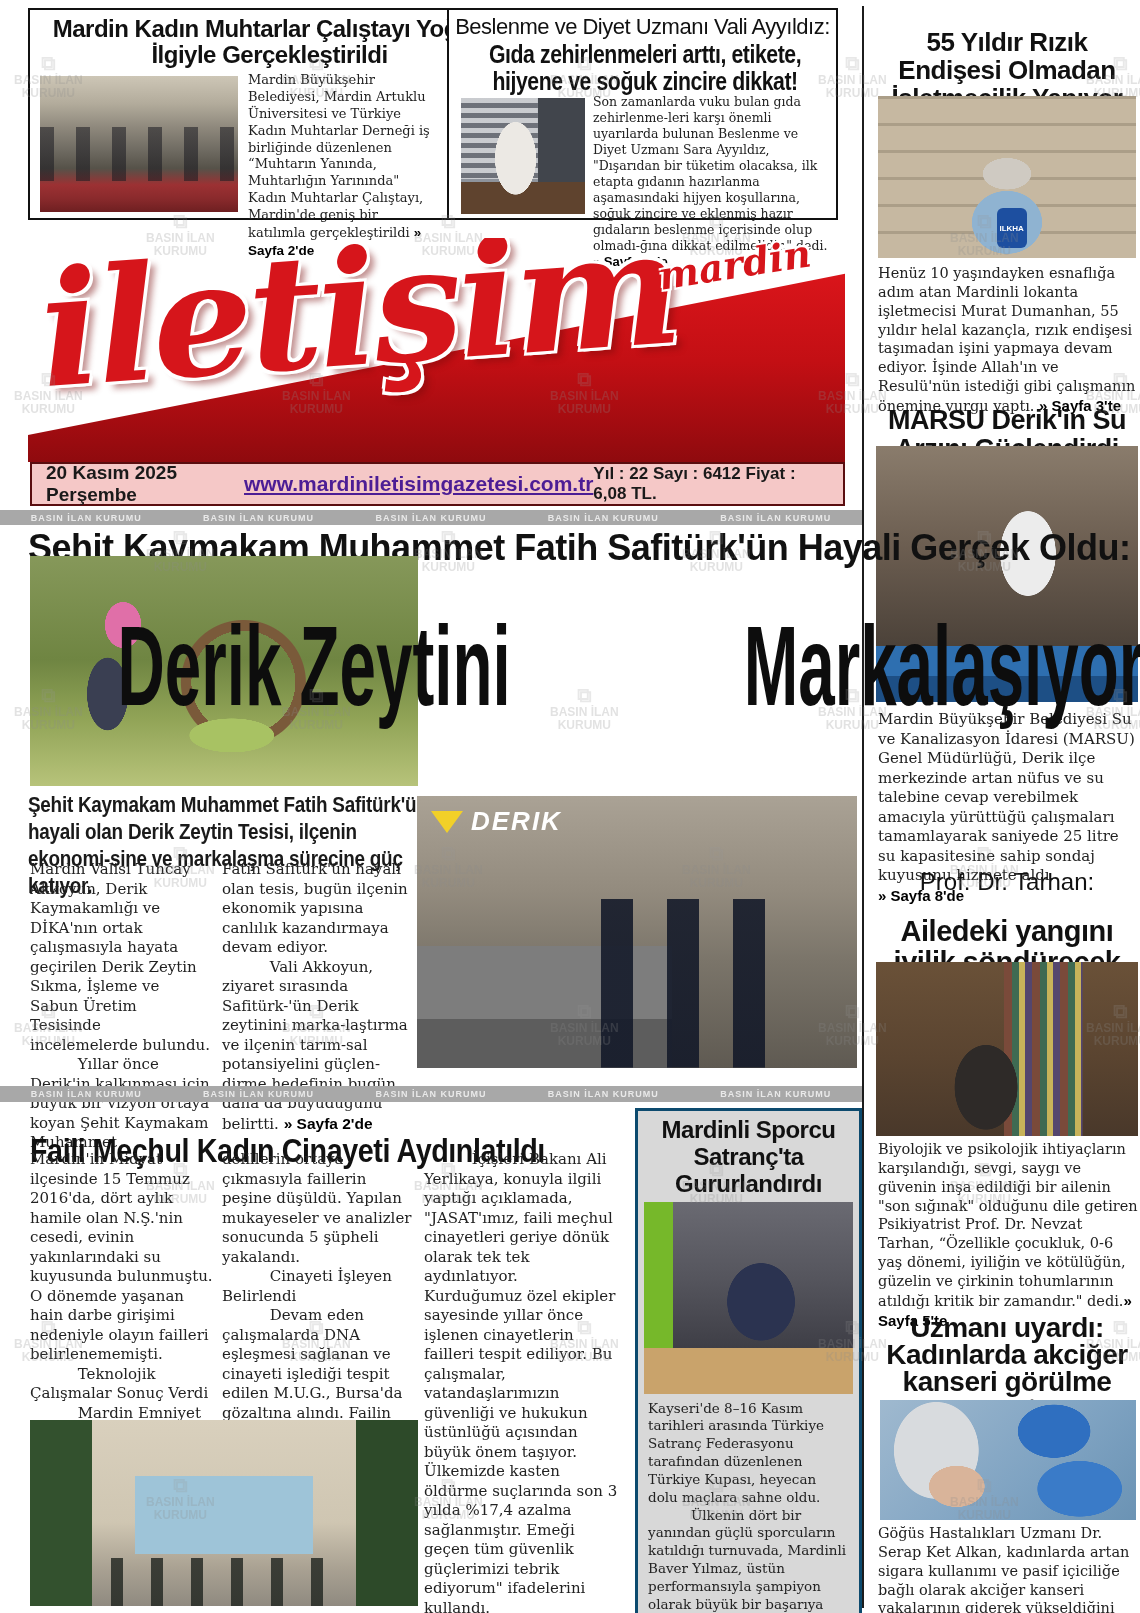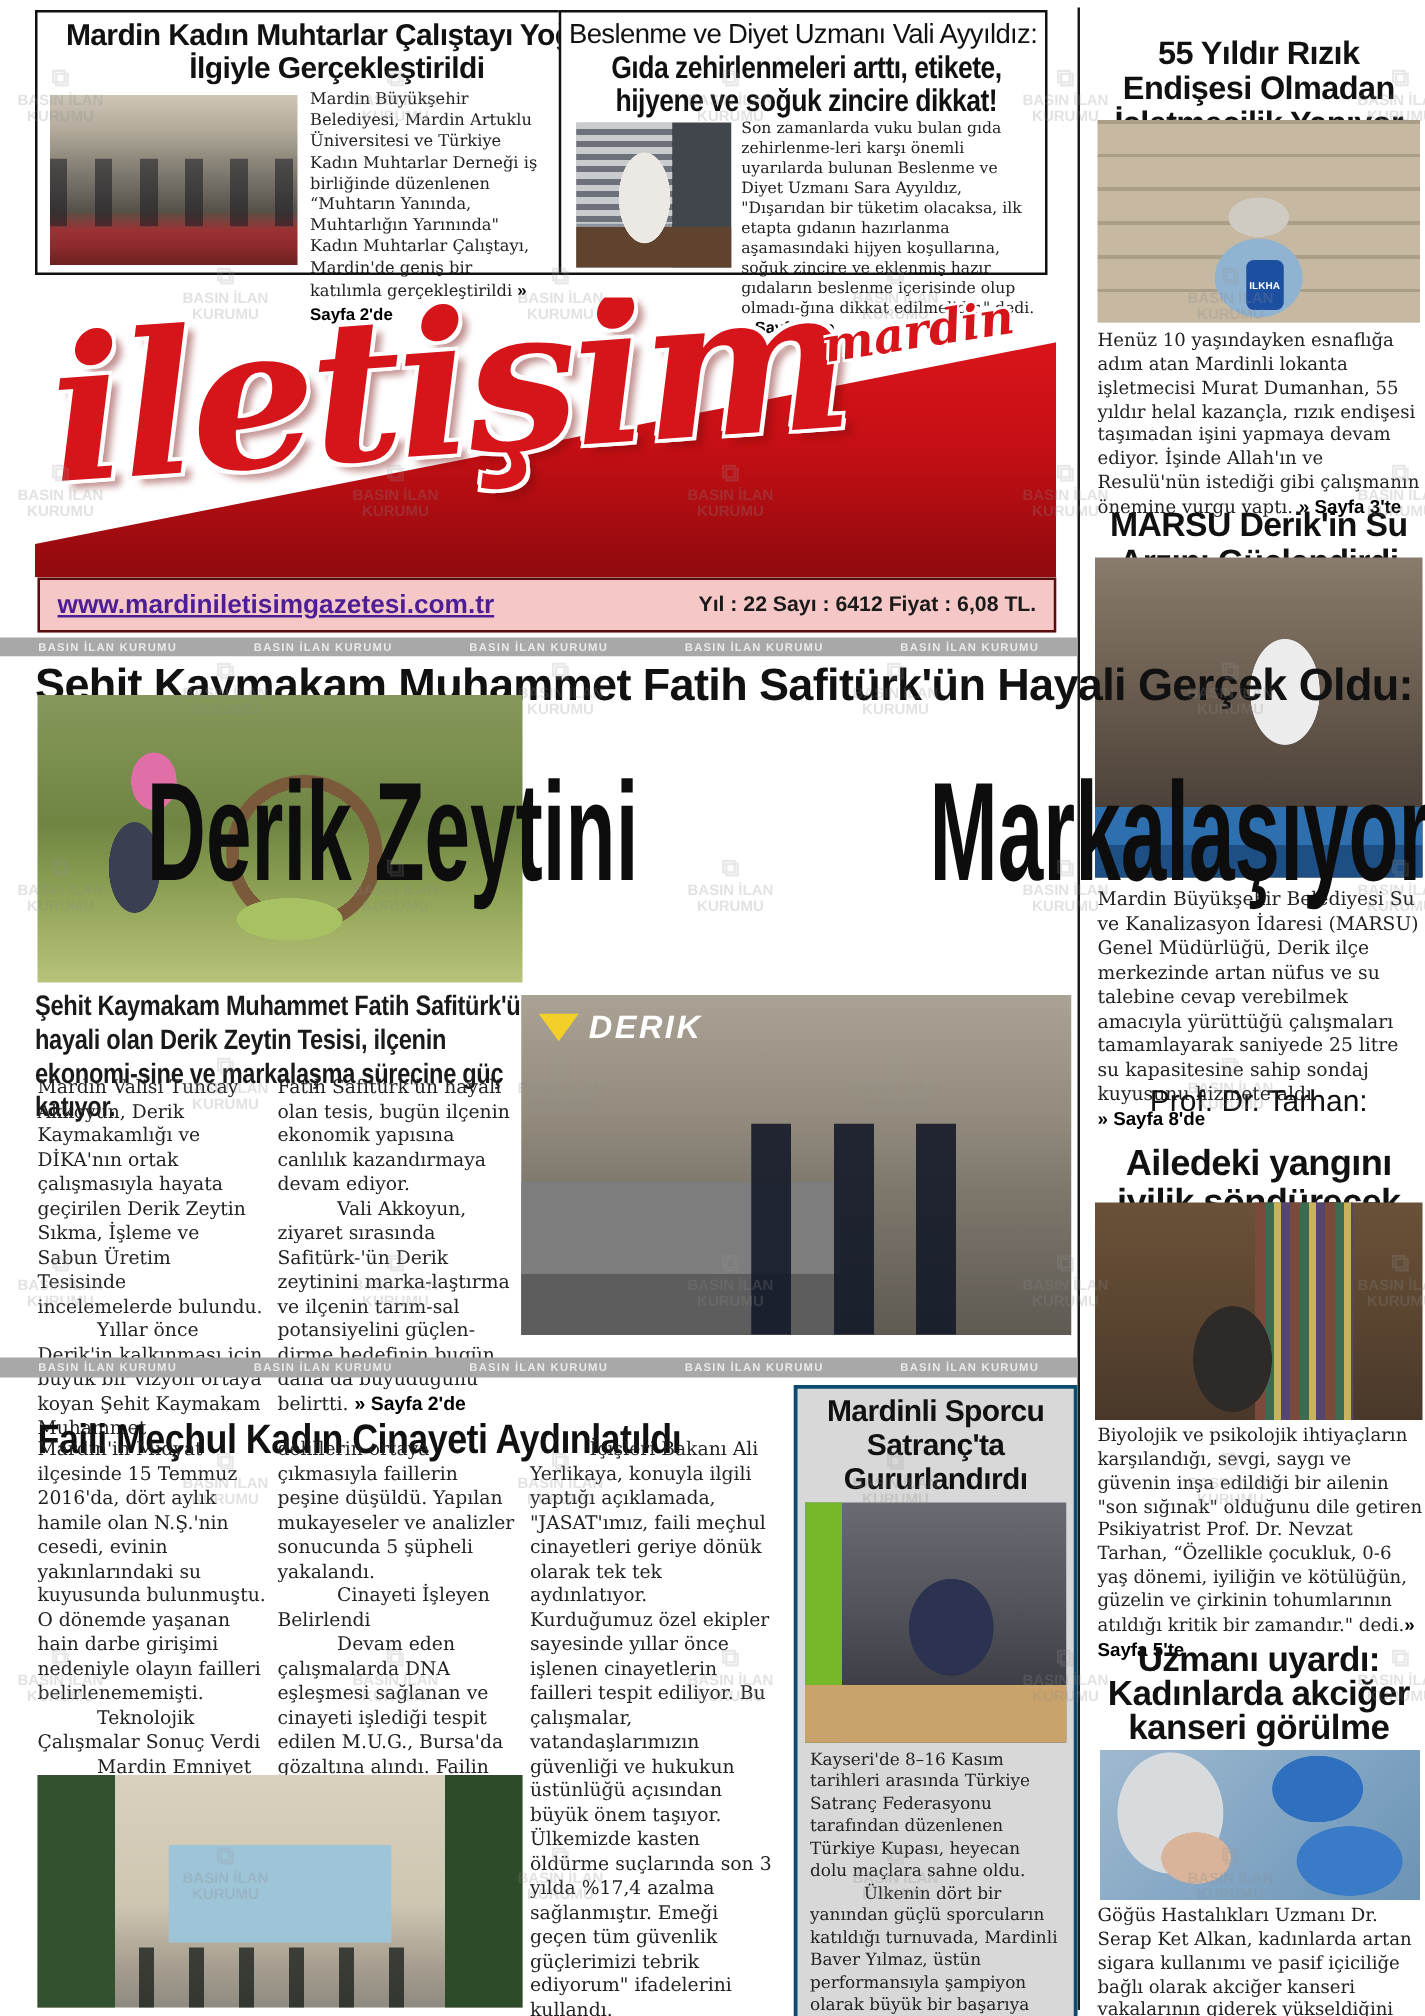--- a/index.html
+++ b/index.html
@@ -166,20 +166,21 @@
   <h2 class="abs headline" style="left:876px;top:1292px;width:262px;font-size:28px;line-height:0.96;">Uzmanı uyardı: Kadınlarda akciğer kanseri görülme oranı artıyor</h2>
   <div class="photo ph-akciger" style="left:880px;top:1400px;width:256px;height:120px;"></div>
   <p class="abs body-text" style="left:878px;top:1524px;width:260px;font-size:14.5px;margin:0;"><span>Göğüs Hastalıkları Uzmanı Dr. Serap Ket Alkan, kadınlarda artan sigara kullanımı ve pasif içiciliğe bağlı olarak akciğer kanseri vakalarının giderek yükseldiğini belirtti. </span></p>
 
   <header class="abs masthead">
     <div class="mast-band"></div>
     <div class="logo-main">iletişim</div>
     <div class="logo-sub">mardin</div>
   </header>
   <div class="abs infobar">
+    <span class="date">20 Kasım 2025 Perşembe</span>
     <span class="site">www.mardiniletisimgazetesi.com.tr</span>
     <span class="issue">Yıl : 22  Sayı : 6412  Fiyat : 6,08 TL.</span>
   </div>
 
   <div class="abs graybar wm-row" style="left:0;top:510px;width:862px;height:15px;">
       <span>BASIN İLAN KURUMU</span>
       <span>BASIN İLAN KURUMU</span>
       <span>BASIN İLAN KURUMU</span>
       <span>BASIN İLAN KURUMU</span>
       <span>BASIN İLAN KURUMU</span>

